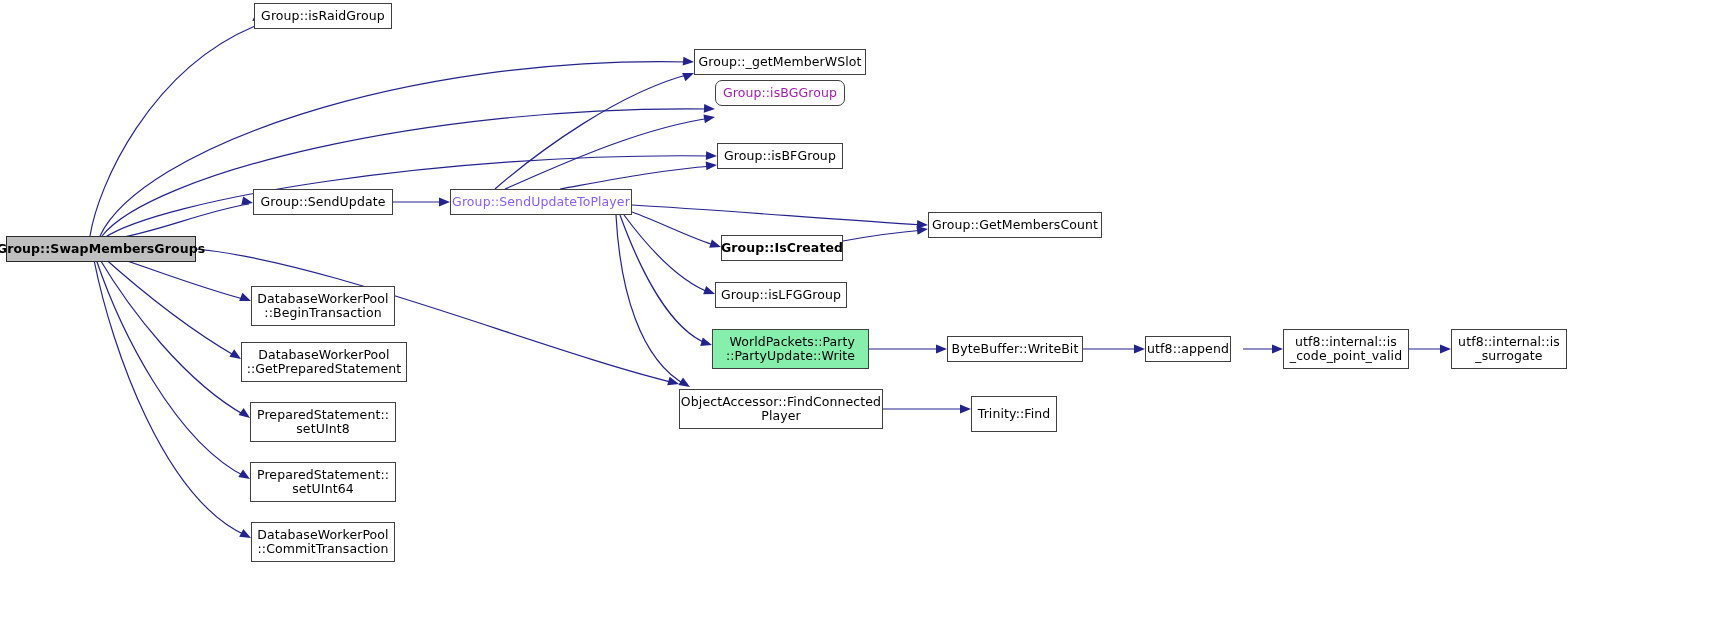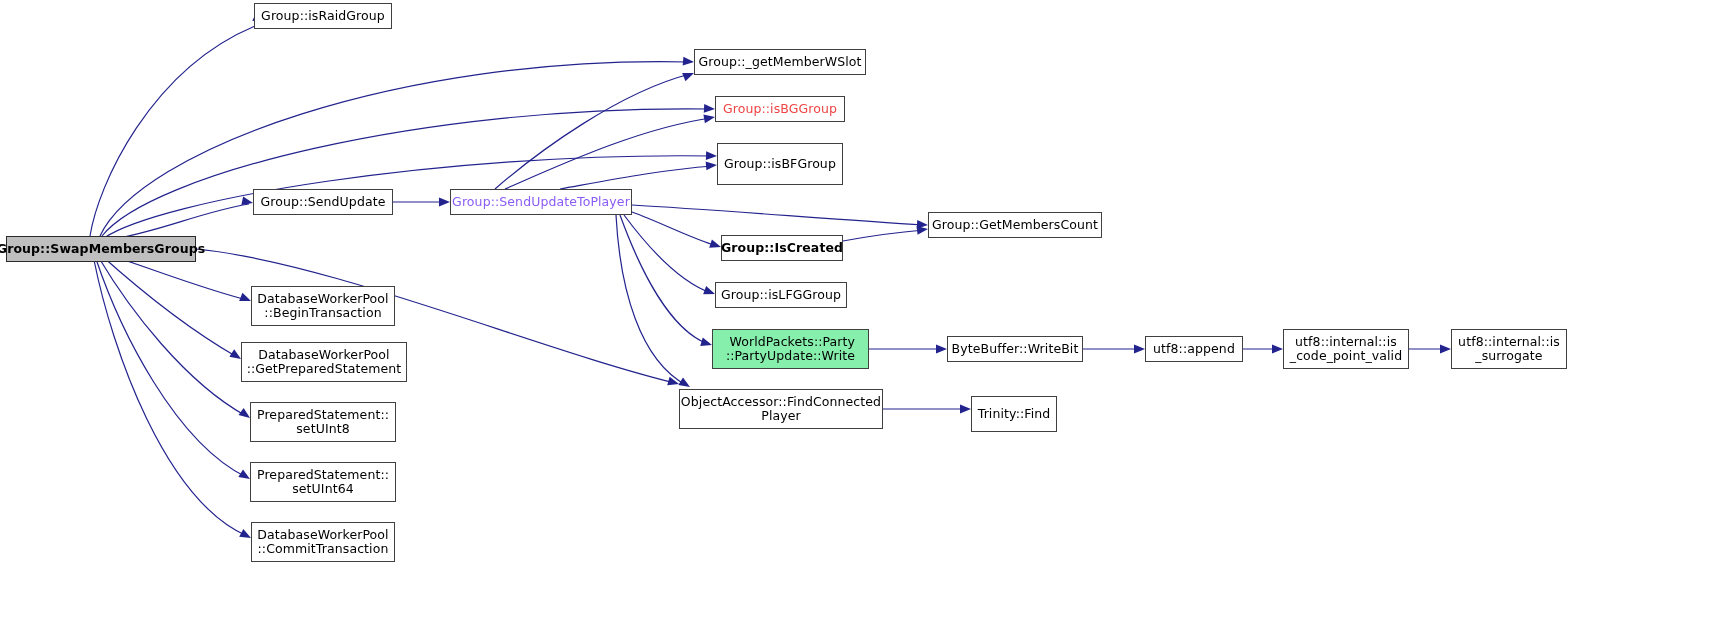--- a/index.html
+++ b/index.html
@@ -164,35 +164,35 @@
       </g>
       <g>
         <path d="M 883,409 L 967,409" fill="none" stroke="#23238e" stroke-width="1.2"></path>
         <polygon points="0,0 -11,-4.4 -11,4.4" fill="#23238e" transform="translate(971,409) rotate(0)"></polygon>
       </g>
     </svg>
   <div id="node-layer">
       <div class="node root" style="left: 6px; top: 236px; width: 190px; height: 26px; border-color: rgb(43, 43, 43); background: rgb(191, 191, 191); color: rgb(0, 0, 0);"><span class="node-label">Group::SwapMembersGroups</span></div>
       <div class="node" style="left: 254px; top: 3px; width: 138px; height: 26px; border-color: rgb(64, 64, 64); background: rgb(255, 255, 255); color: rgb(0, 0, 0);"><span class="node-label">Group::isRaidGroup</span></div>
       <div class="node" style="left: 694px; top: 49px; width: 172px; height: 20px; border-color: rgb(64, 64, 64); background: rgb(255, 255, 255); color: rgb(0, 0, 0);"><span class="node-label">Group::_getMemberWSlot</span></div>
-      <div class="node" style="left: 715px; top: 96px; width: 130px; height: 26px; border-color: rgb(64, 64, 64); background: rgb(255, 255, 255); color: #ef4444;"><span class="node-label">Group::isBGGroup</span></div>
-      <div class="node" style="left: 717px; top: 143px; width: 126px; height: 42px; border-color: rgb(64, 64, 64); background: rgb(255, 255, 255); color: rgb(0, 0, 0);"><span class="node-label">Group::isBFGroup</span></div>
+      <div class="node" style="left: 715px; top: 80px; width: 130px; height: 26px; border-color: rgb(64, 64, 64); background: rgb(255, 255, 255); color: #a21caf; border-radius: 7px;"><span class="node-label">Group::isBGGroup</span></div>
+      <div class="node" style="left: 717px; top: 143px; width: 126px; height: 26px; border-color: rgb(64, 64, 64); background: rgb(255, 255, 255); color: rgb(0, 0, 0);"><span class="node-label">Group::isBFGroup</span></div>
       <div class="node" style="left: 253px; top: 189px; width: 140px; height: 26px; border-color: rgb(64, 64, 64); background: rgb(255, 255, 255); color: rgb(0, 0, 0);"><span class="node-label">Group::SendUpdate</span></div>
       <div class="node" style="left: 450px; top: 189px; width: 182px; height: 26px; border-color: rgb(64, 64, 64); background: rgb(255, 255, 255); color: #8b5cf6;"><span class="node-label">Group::SendUpdateToPlayer</span></div>
       <div class="node" style="left: 928px; top: 212px; width: 174px; height: 26px; border-color: rgb(64, 64, 64); background: rgb(255, 255, 255); color: rgb(0, 0, 0);"><span class="node-label">Group::GetMembersCount</span></div>
       <div class="node" style="left: 721px; top: 235px; width: 122px; height: 26px; border-color: rgb(64, 64, 64); background: rgb(255, 255, 255); color: rgb(0, 0, 0); font-weight: bold;"><span class="node-label">Group::IsCreated</span></div>
       <div class="node" style="left: 251px; top: 286px; width: 144px; height: 40px; border-color: rgb(64, 64, 64); background: rgb(255, 255, 255); color: rgb(0, 0, 0);"><span class="node-label">DatabaseWorkerPool
 ::BeginTransaction</span></div>
       <div class="node" style="left: 715px; top: 282px; width: 132px; height: 26px; border-color: rgb(64, 64, 64); background: rgb(255, 255, 255); color: rgb(0, 0, 0);"><span class="node-label">Group::isLFGGroup</span></div>
       <div class="node" style="left: 241px; top: 342px; width: 166px; height: 40px; border-color: rgb(64, 64, 64); background: rgb(255, 255, 255); color: rgb(0, 0, 0);"><span class="node-label">DatabaseWorkerPool
 ::GetPreparedStatement</span></div>
       <div class="node" style="left: 712px; top: 329px; width: 157px; height: 40px; border-color: rgb(64, 64, 64); background: #86efac; color: rgb(0, 0, 0); text-align: right;"><span class="node-label">WorldPackets::Party
 ::PartyUpdate::Write</span></div>
       <div class="node" style="left: 947px; top: 336px; width: 136px; height: 26px; border-color: rgb(64, 64, 64); background: rgb(255, 255, 255); color: rgb(0, 0, 0);"><span class="node-label">ByteBuffer::WriteBit</span></div>
-      <div class="node" style="left: 1145px; top: 336px; width: 98px; height: 26px; border-color: rgb(64, 64, 64); background: rgb(255, 255, 255); color: rgb(0, 0, 0);"><span class="node-label">utf8::append</span></div>
+      <div class="node" style="left: 1145px; top: 336px; width: 86px; height: 26px; border-color: rgb(64, 64, 64); background: rgb(255, 255, 255); color: rgb(0, 0, 0);"><span class="node-label">utf8::append</span></div>
       <div class="node" style="left: 1283px; top: 329px; width: 126px; height: 40px; border-color: rgb(64, 64, 64); background: rgb(255, 255, 255); color: rgb(0, 0, 0);"><span class="node-label">utf8::internal::is
 _code_point_valid</span></div>
       <div class="node" style="left: 1451px; top: 329px; width: 116px; height: 40px; border-color: rgb(64, 64, 64); background: rgb(255, 255, 255); color: rgb(0, 0, 0);"><span class="node-label">utf8::internal::is
 _surrogate</span></div>
       <div class="node" style="left: 250px; top: 402px; width: 146px; height: 40px; border-color: rgb(64, 64, 64); background: rgb(255, 255, 255); color: rgb(0, 0, 0);"><span class="node-label">PreparedStatement::
 setUInt8</span></div>
       <div class="node" style="left: 679px; top: 389px; width: 204px; height: 40px; border-color: rgb(64, 64, 64); background: rgb(255, 255, 255); color: rgb(0, 0, 0);"><span class="node-label">ObjectAccessor::FindConnected
 Player</span></div>
       <div class="node" style="left: 971px; top: 396px; width: 86px; height: 36px; border-color: rgb(64, 64, 64); background: rgb(255, 255, 255); color: #000000;"><span class="node-label">Trinity::Find</span></div>
       <div class="node" style="left: 250px; top: 462px; width: 146px; height: 40px; border-color: rgb(64, 64, 64); background: rgb(255, 255, 255); color: rgb(0, 0, 0);"><span class="node-label">PreparedStatement::

